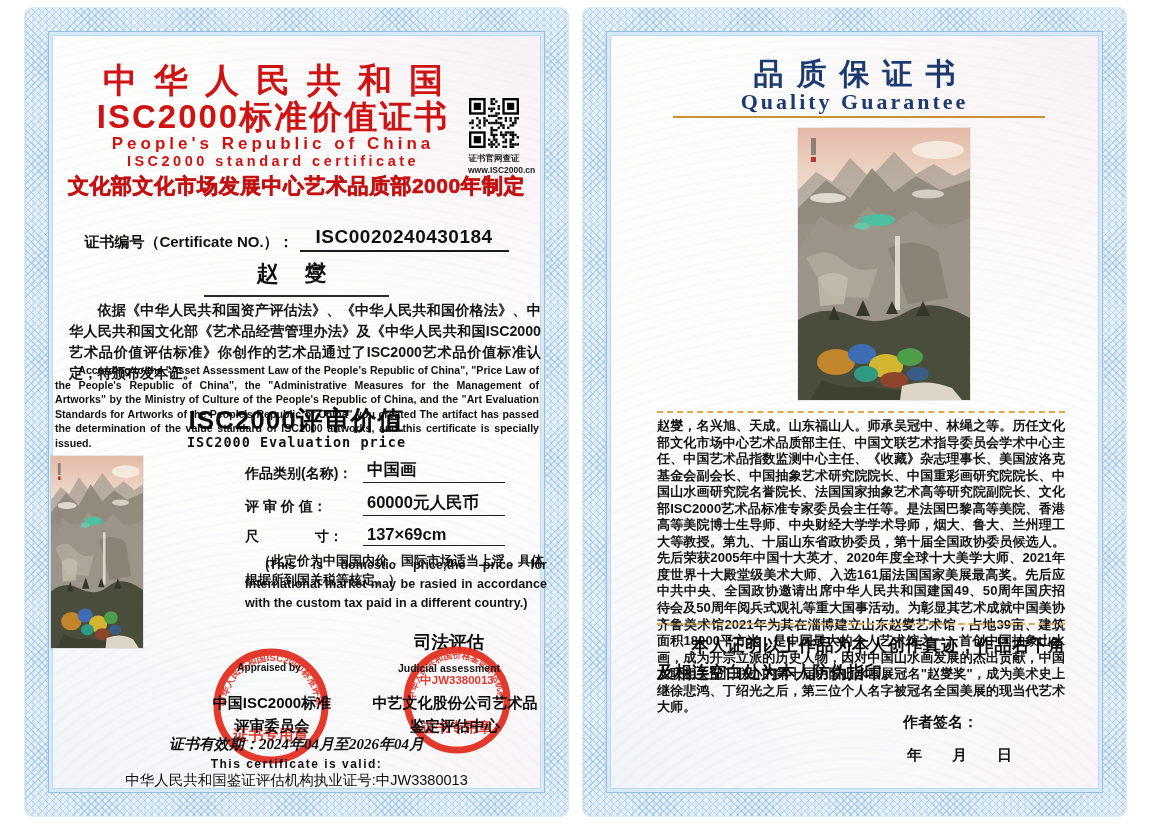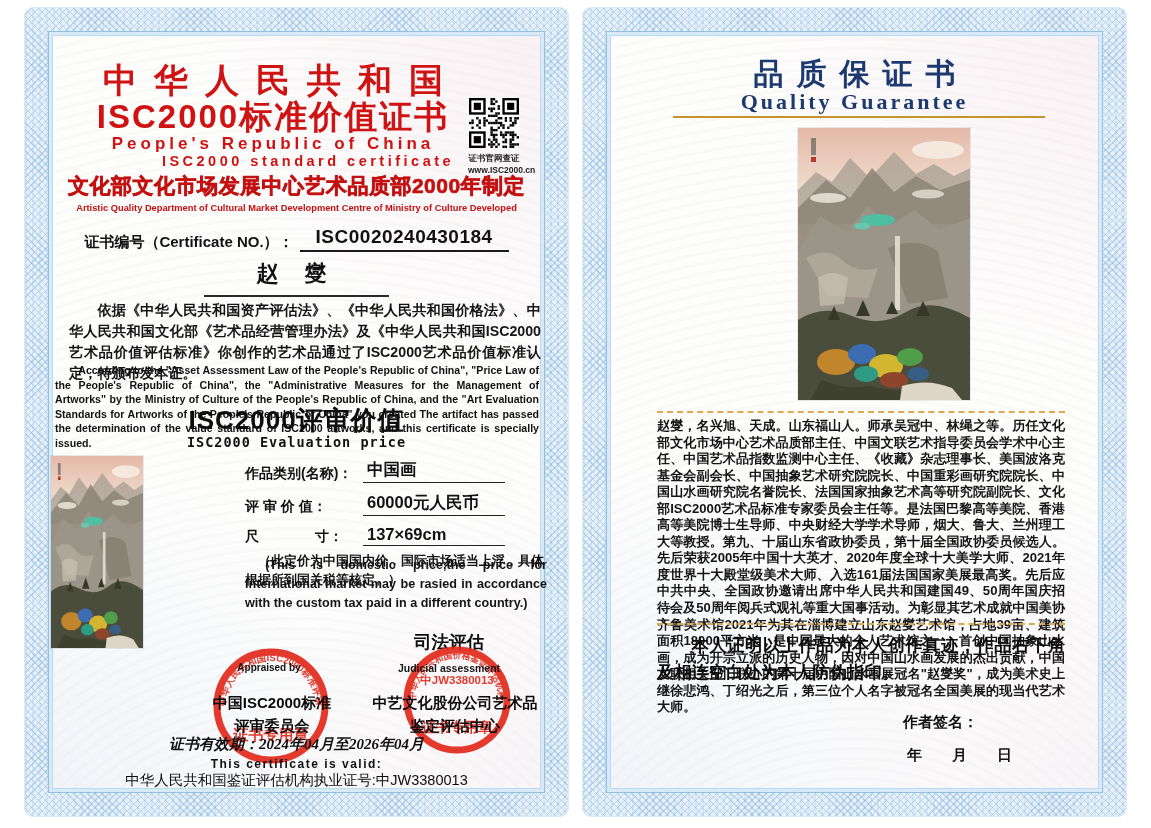--- a/index.html
+++ b/index.html
@@ -31,21 +31,21 @@
       #fdfdfc;
     box-shadow:0 0 0 1px #93c0e2, inset 0 0 0 3px #d8e9f7, inset 0 0 0 4px #bcd9ef;
   }
   .page > *{position:absolute;}
   .ctr{width:100%;text-align:center;left:0;}
   
   .red{color:#cf1212;}
   .t-cn1{top:26px;left:4px;width:440px;text-align:center;font-size:34px;font-weight:bold;letter-spacing:17px;padding-left:17px;box-sizing:border-box;}
   .t-cn2{top:63px;left:4px;width:440px;text-align:center;font-size:33px;font-weight:bold;letter-spacing:2px;}
   .t-en1{top:102px;left:4px;width:440px;text-align:center;font-size:17px;font-weight:bold;letter-spacing:4px;}
-  .t-en2{top:121px;left:4px;width:440px;text-align:center;font-size:14.5px;font-weight:bold;letter-spacing:3.5px;padding-left:35px;}
+  .t-en2{top:121px;left:4px;width:440px;text-align:center;font-size:14.5px;font-weight:bold;letter-spacing:3.5px;}
   .qr-wrap{left:419px;top:66px;width:52px;text-align:center;}
   .qr-box{width:50px;height:50px;margin:0 auto;background:#fff;}
   .qr-cap{font-size:8.5px;font-weight:bold;color:#222;line-height:10.5px;margin-top:1px;white-space:nowrap;}
   .issuer-cn{top:140px;font-size:21px;font-weight:bold;letter-spacing:.5px;color:#c41010;-webkit-text-stroke:.6px #c41010;}
   .issuer-en{top:171px;font-size:9.3px;font-weight:bold;color:#c41010;}
   .certno{top:194px;display:flex;width:100%;justify-content:center;align-items:flex-end;}
   .certno .lbl{font-size:15px;font-weight:bold;color:#111;}
   .certno .val{font-size:19px;font-weight:bold;color:#111;border-bottom:2px solid #1b1b1b;padding:0 16px 2px;margin-left:6px;letter-spacing:.5px;}
   .artist{top:227px;}
   .artist span{display:inline-block;font-size:22px;font-weight:bold;letter-spacing:10px;color:#111;border-bottom:2px solid #2a2a2a;padding:0 52px 6px;}
@@ -250,21 +250,20 @@
           <rect x="16" y="2" width="3" height="3" fill="#000"></rect>
           <rect x="0" y="14" width="7" height="7" fill="#000"></rect>
           <rect x="1" y="15" width="5" height="5" fill="#fff"></rect>
           <rect x="2" y="16" width="3" height="3" fill="#000"></rect>
         </svg>
       <div class="qr-cap">证书官网查证</div>
       <div class="qr-cap">www.ISC2000.cn</div>
     </div>
 
     <div class="issuer-cn ctr">文化部文化市场发展中心艺术品质部2000年制定</div>
-    <div class="issuer-en ctr">Artistic Quality Department of Cultural Market Development Centre of Ministry of Culture Developed</div>
 
     <div class="certno">
       <span class="lbl">证书编号（Certificate NO.）：</span>
       <span class="val">ISC0020240430184</span>
     </div>
 
     <div class="artist ctr">
       <span>赵 燮</span>
     </div>
 

